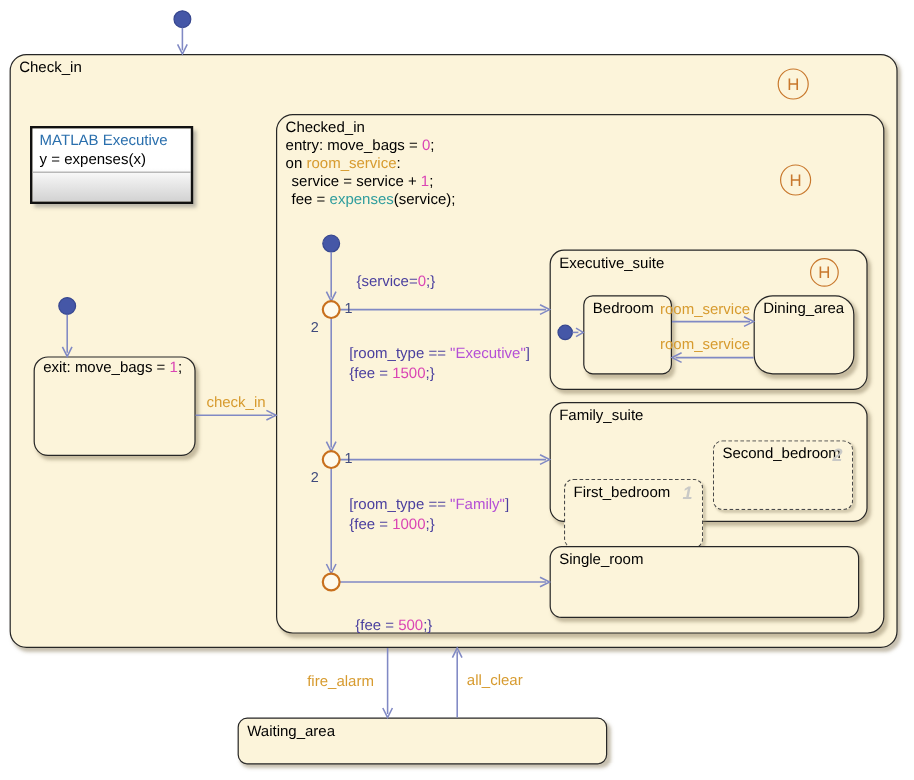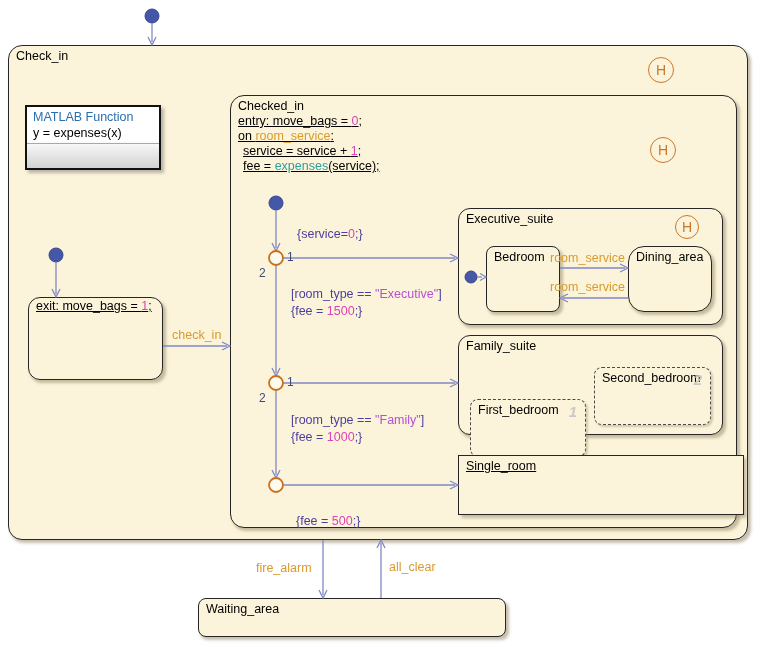--- a/index.html
+++ b/index.html
@@ -22,21 +22,20 @@
     box-shadow:2.5px 3px 3px rgba(151,139,109,0.55);
     box-sizing:border-box;
   }
   .state .title{
     padding:3px 0 0 7px;
     white-space:nowrap;
   }
   .state .bodyline{
     padding:1px 0 0 7px;
     white-space:nowrap;
-    text-decoration:underline;
   }
   .state .indent{padding-left:12px;}
   .dashed{
     border:1.4px dashed #4a4a4a;
     box-shadow:2px 2px 2px rgba(151,139,109,0.4);
   }
   .order-badge{
     position:absolute;
     top:3px;right:8px;
     font-size:15px;font-style:italic;font-weight:bold;
@@ -88,21 +87,21 @@
 </head>
 <body>
 
 <div class="canvas">
 
   <div class="state" style="left:8px;top:45px;width:740px;height:495px;border-radius:14px;">
     <div class="title">Check_in</div>
   </div>
 
   <div class="mlfn">
-    <div class="hdr">MATLAB Function</div>
+    <div class="hdr">MATLAB Executive</div>
     <div class="sig">y = expenses(x)</div>
   </div>
 
   <div class="state" style="left:230px;top:95px;width:507px;height:433px;border-radius:14px;">
     <div class="title">Checked_in</div>
     <div class="bodyline"><span>entry: move_bags = </span><span class="t-num">0</span><span>;</span></div>
     <div class="bodyline"><span>on </span><span class="t-ev">room_service</span><span>:</span></div>
     <div class="bodyline indent"><span>service = service + </span><span class="t-num">1</span><span>;</span></div>
     <div class="bodyline indent"><span>fee = </span><span class="t-fn">expenses</span><span>(service);</span></div>
   </div>
@@ -126,21 +125,21 @@
   </div>
   <div class="state dashed" style="left:470px;top:367px;width:116px;height:58px;border-radius:8px;margin-top:32px;">
     <div class="title">First_bedroom</div>
     <div class="order-badge">1</div>
   </div>
   <div class="state dashed" style="left:594px;top:367px;width:117px;height:58px;border-radius:8px;">
     <div class="title">Second_bedroom</div>
     <div class="order-badge">2</div>
   </div>
 
-  <div class="state" style="left:458px;top:455px;width:286px;height:60px;border-radius:0;text-decoration:underline;">
+  <div class="state" style="left:458px;top:455px;width:258px;height:60px;border-radius:10px;">
     <div class="title">Single_room</div>
   </div>
 
   <div class="state" style="left:198px;top:598px;width:308px;height:39px;border-radius:8px;">
     <div class="title">Waiting_area</div>
   </div>
 
   <div class="history" style="left:648px;top:57px;width:24px;height:24px;">
       <span>H</span>
     </div>

